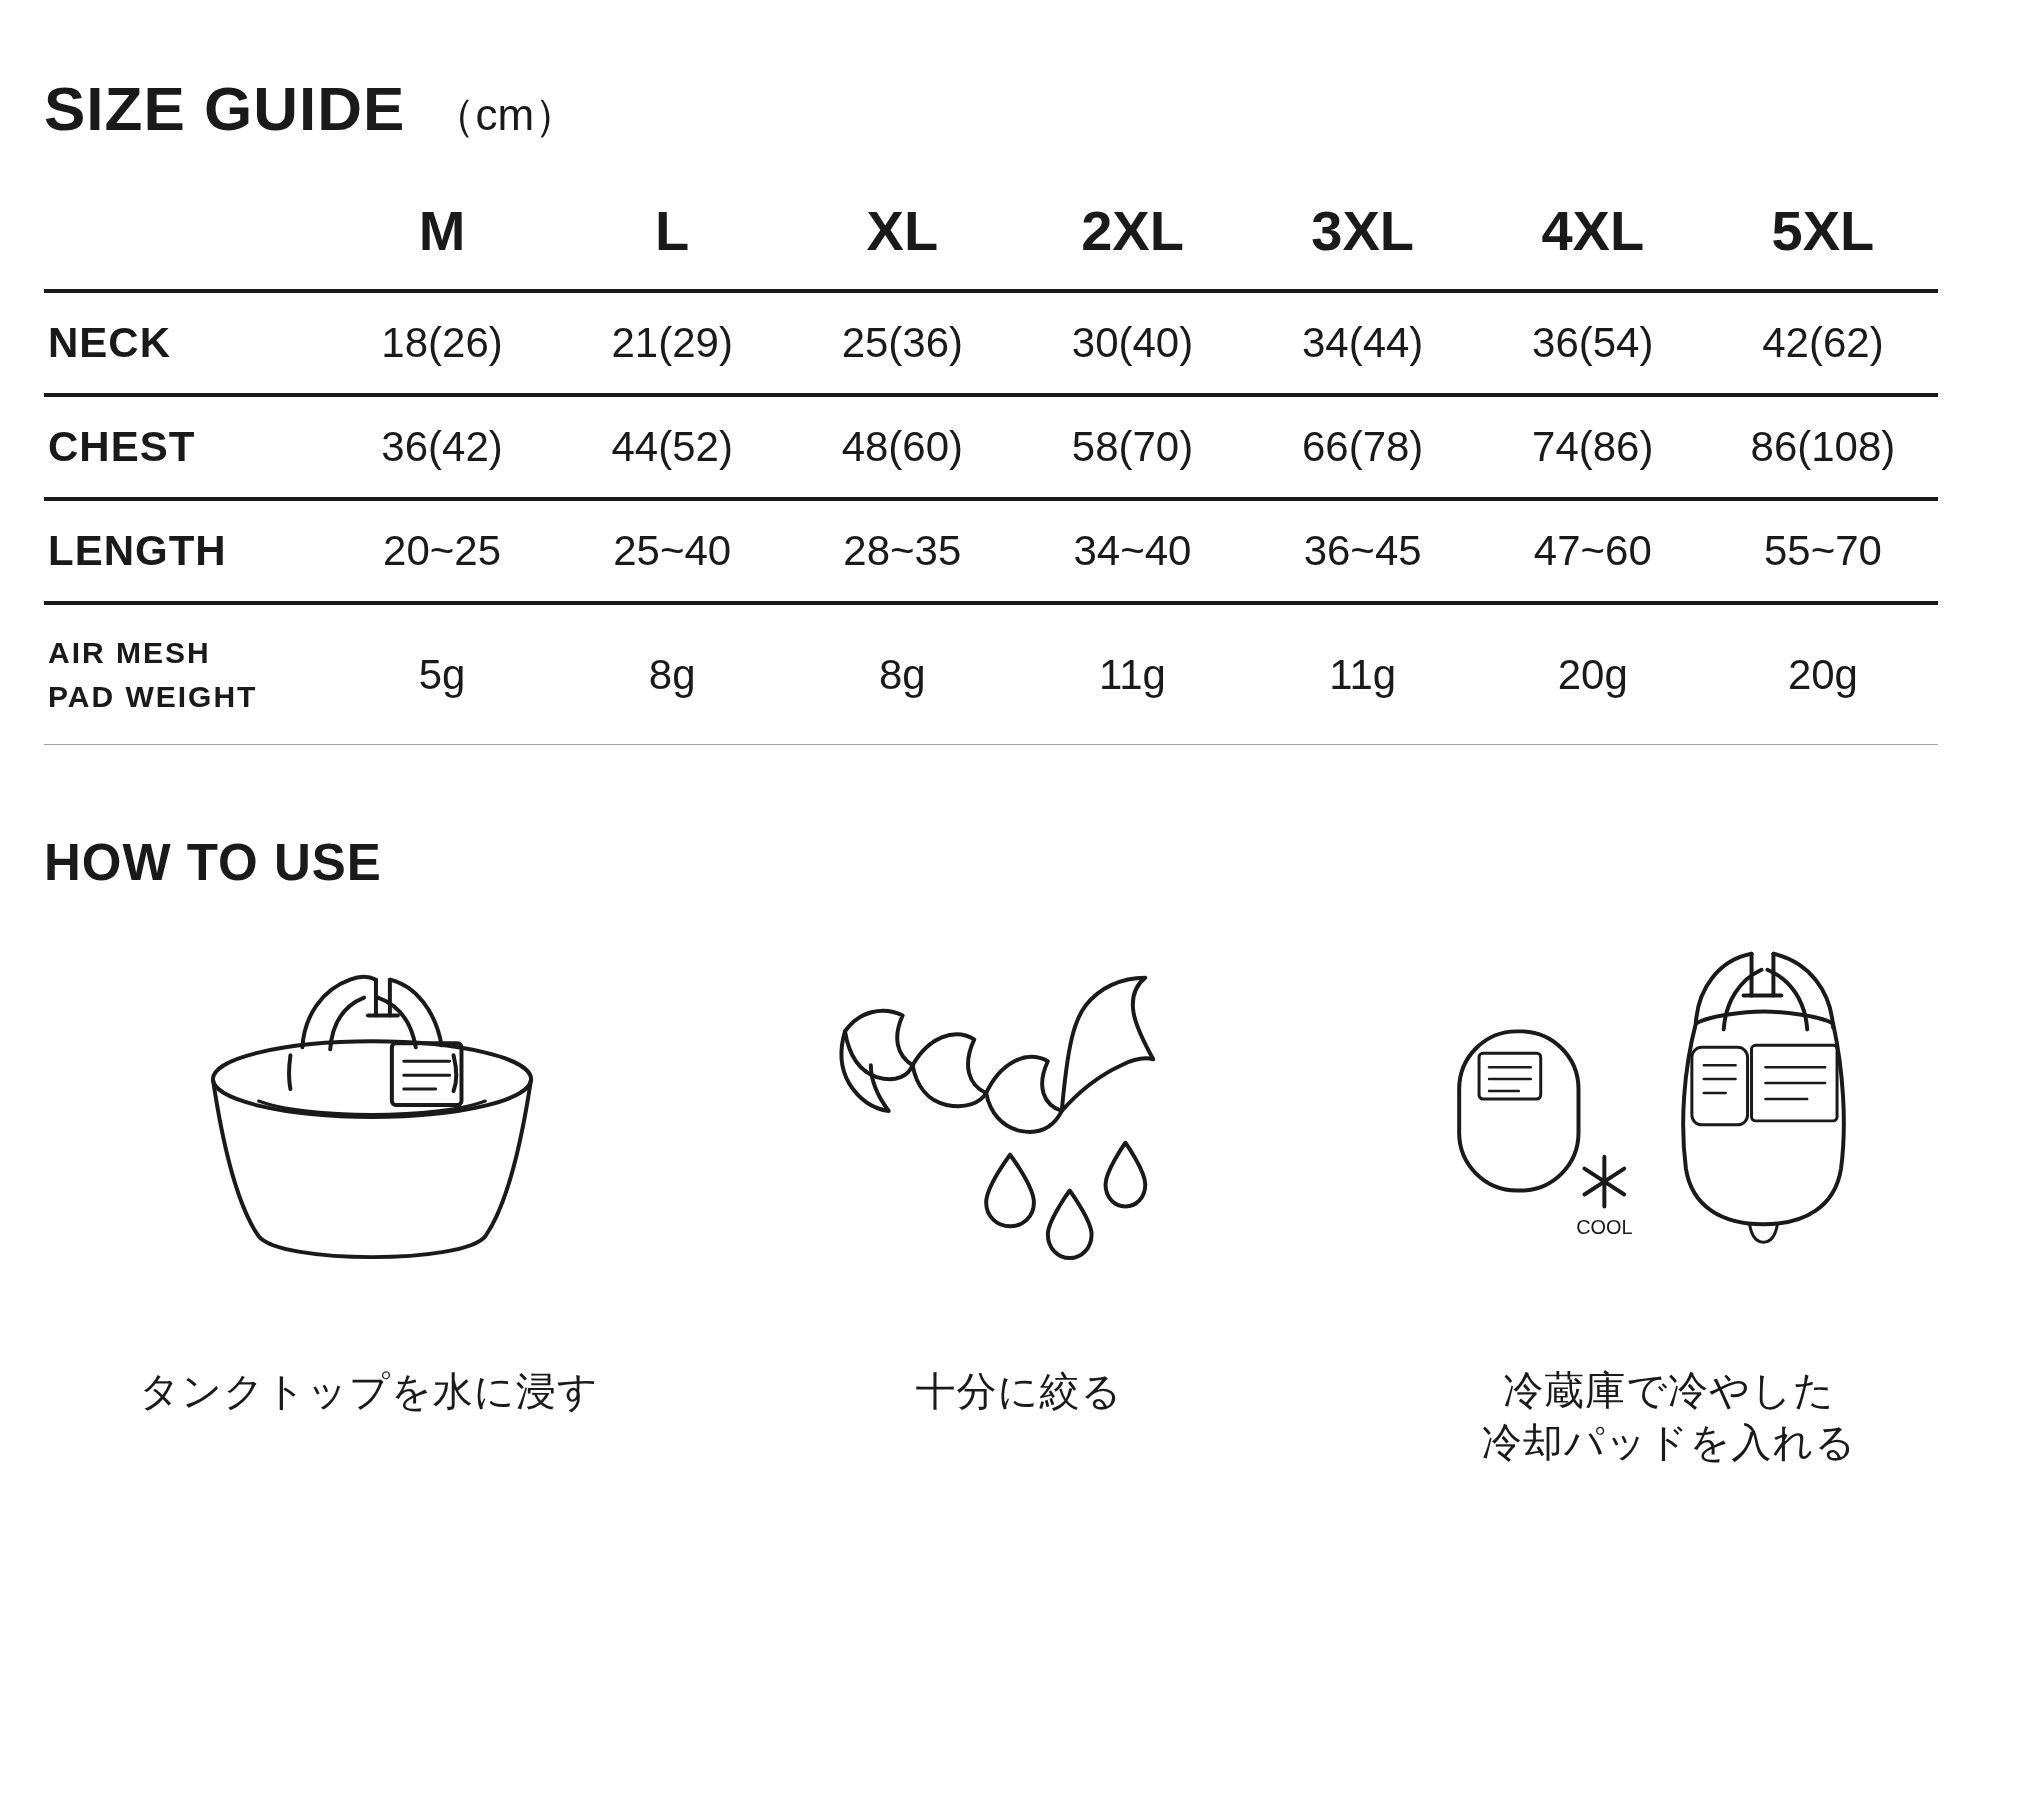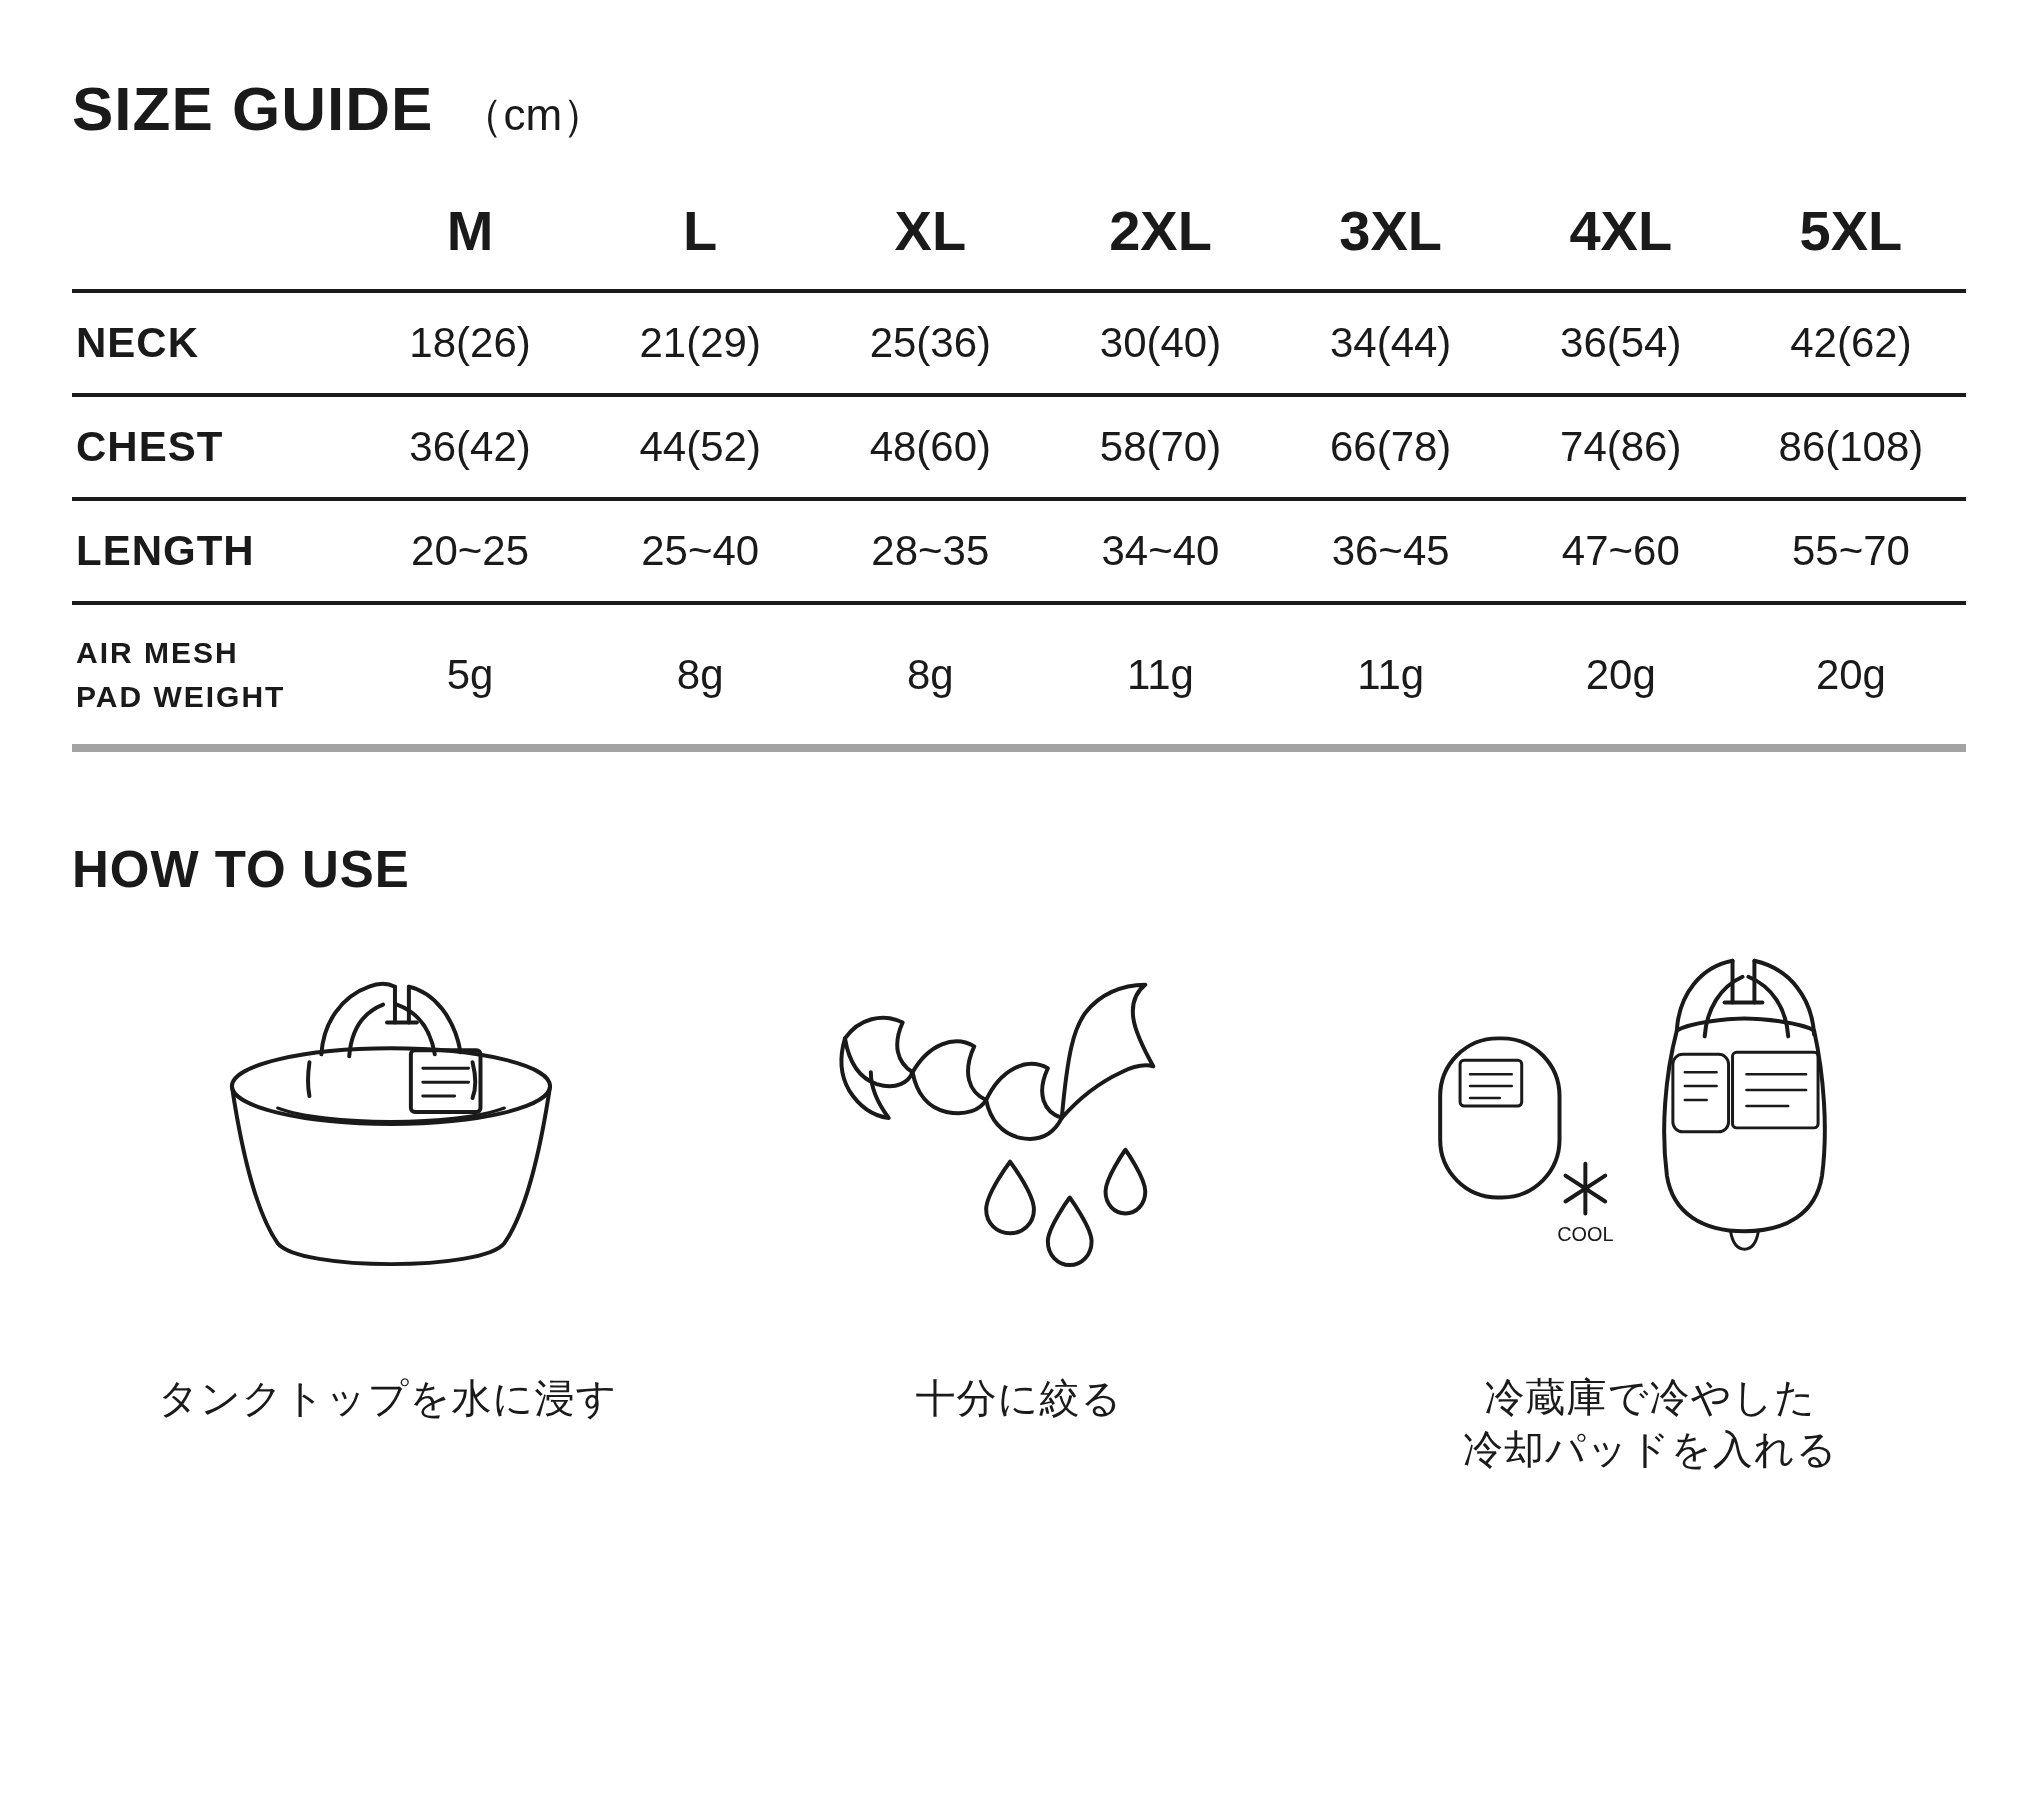--- a/index.html
+++ b/index.html
@@ -12,21 +12,21 @@
     height: 1795px;
     font-family: "Liberation Sans", sans-serif;
     color: #1a1a1a;
     overflow: hidden;
   }
   .page {
     width: 2038px;
     height: 1481px;
     position: relative;
     box-sizing: border-box;
-    padding: 0 72px;
+    padding: 0 44px;
   }
 
   
   .sg-head {
     display: flex;
     align-items: baseline;
     padding-top: 78px;
   }
   .sg-title {
     font-size: 62px;
@@ -59,21 +59,21 @@
   table.size-table th.corner { border: none; }
 
   table.size-table tbody tr td {
     border-top: 4px solid #1a1a1a;
     text-align: center;
     font-size: 42px;
     padding: 26px 0 26px 0;
     white-space: nowrap;
   }
   table.size-table tbody tr:last-child td {
-    border-bottom: 8px solid #a3a3a3;
+    border-bottom: 1px solid #a3a3a3;
   }
   td.row-label {
     text-align: left !important;
     font-size: 48px;
     font-weight: bold;
     letter-spacing: 1px;
     padding-left: 4px !important;
   }
   td.row-label.two-line {
     font-size: 30px;

